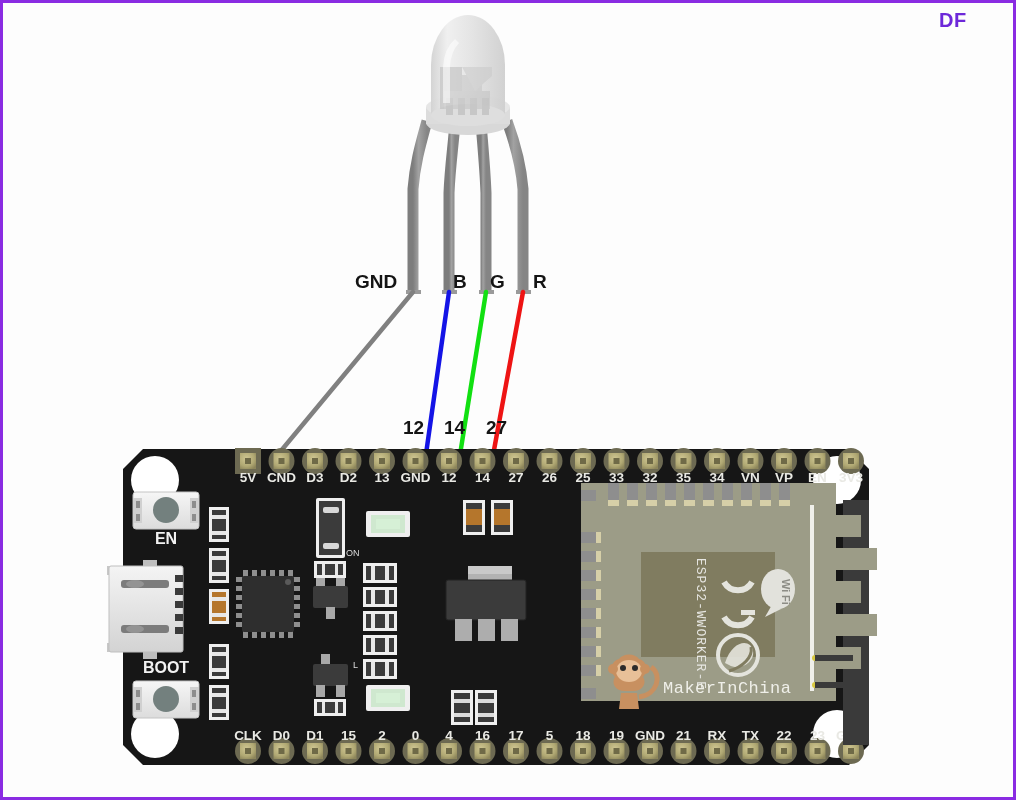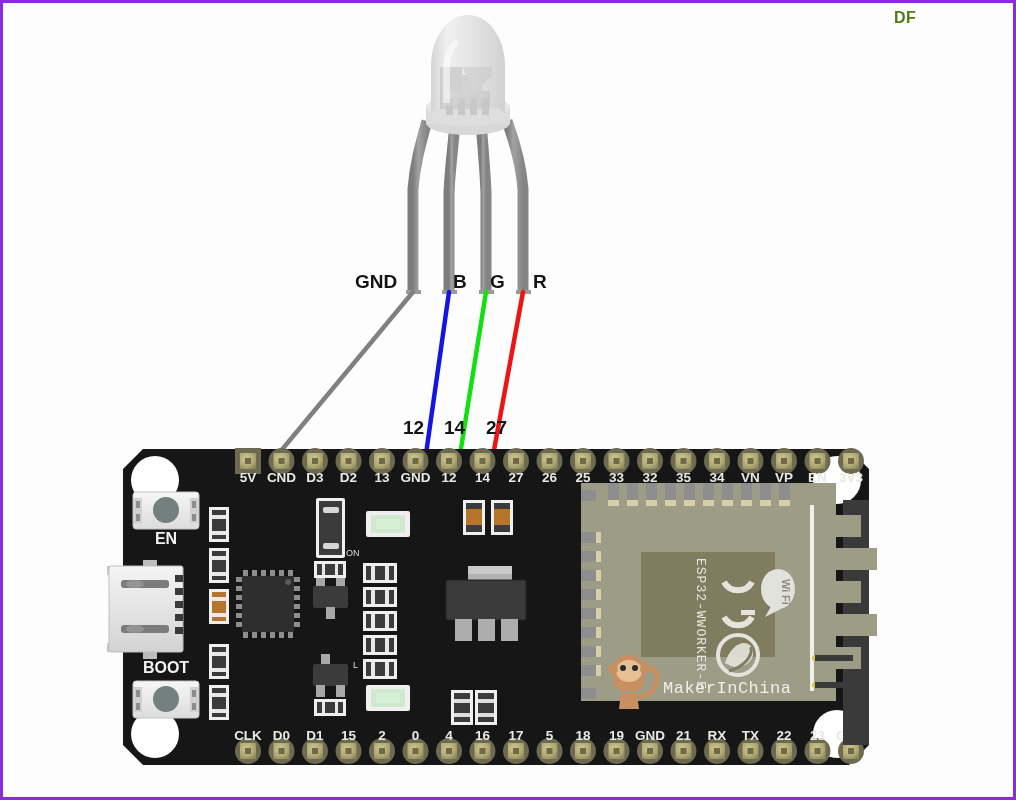--- a/index.html
+++ b/index.html
@@ -23,25 +23,25 @@
   }
   #stage {
     position: absolute;
     left: 0; top: 0;
     width: 1010px;
     height: 794px;
     background: #fdfdfd;
   }
   .brand-logo {
     position: absolute;
-    left: 891px;
+    left: 936px;
     top: 6px;
-    font-size: 16px;
+    font-size: 20px;
     font-weight: bold;
-    color: #4d7c0f;
+    color: #6d28d9;
     letter-spacing: 0.5px;
   }
   svg.scene {
     position: absolute;
     left: 0;
     top: 0;
     width: 1010px;
     height: 794px;
   }
   .wirelabel {

